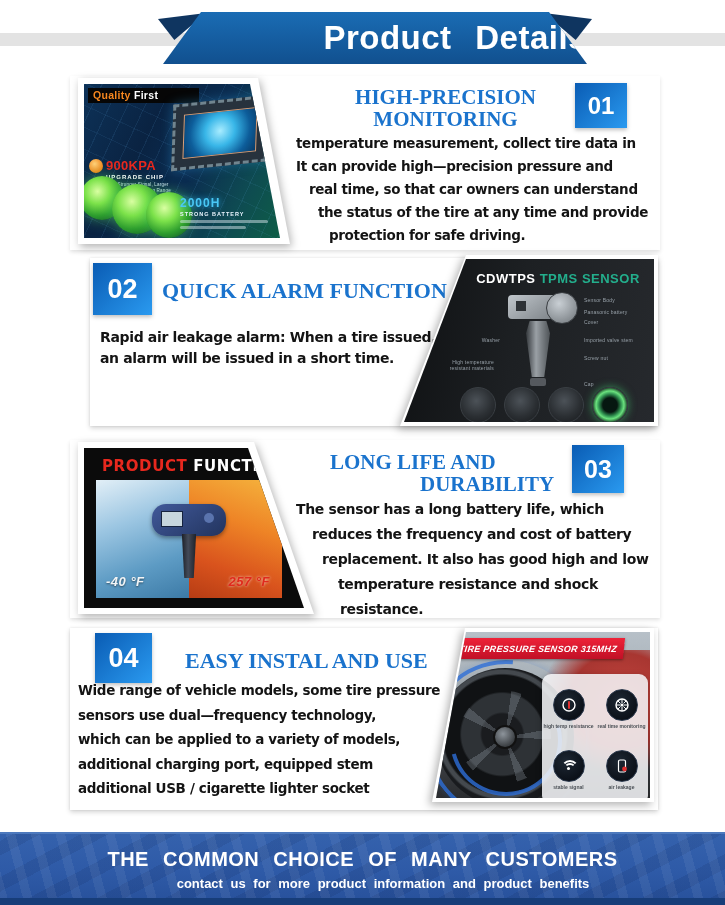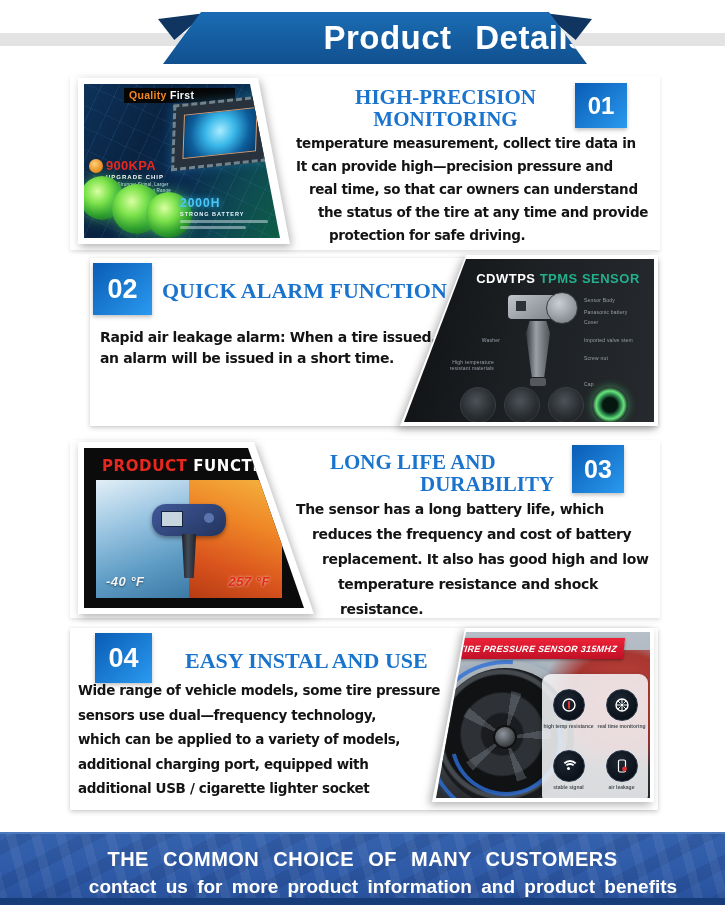--- a/index.html
+++ b/index.html
@@ -32,21 +32,21 @@
 
   
   .f1{width:212px;height:166px;clip-path:polygon(0 0,calc(100% - 32px) 0,100% 100%,0 100%);}
   .f1 .img{left:6px;top:6px;right:10px;bottom:6px;
     clip-path:polygon(0 0,calc(100% - 30px) 0,100% 100%,0 100%);
     background:
       repeating-linear-gradient(115deg,rgba(96,176,236,0.10) 0 1px,transparent 1px 16px),
       repeating-linear-gradient(25deg,rgba(96,176,236,0.08) 0 1px,transparent 1px 20px),
       linear-gradient(118deg,#0d3258 0%,#0a2342 32%,#0b2c50 55%,#0e4a52 78%,#0e5e46 100%);}
   .quality-strip{position:absolute;left:4px;top:4px;width:106px;height:15px;background:#060606;
-    font-size:10.5px;font-weight:bold;line-height:15px;padding-left:5px;letter-spacing:.3px;margin-left:36px;}
+    font-size:10.5px;font-weight:bold;line-height:15px;padding-left:5px;letter-spacing:.3px;}
   .chip{position:absolute;left:88px;top:16px;width:90px;height:60px;transform:rotate(-6deg) skewX(-8deg);
     background:#27323d;border:3px dashed #71858f;box-shadow:0 0 12px rgba(40,140,200,.45);}
   .chip-core{position:absolute;inset:8px;border:1px solid #d8a07a;
     background:radial-gradient(circle at 50% 45%,#a8ecff 0%,#38b6e8 35%,#0d5d9a 70%,#083a66 100%);}
   .chip-info{position:absolute;left:5px;top:74px;width:120px;}
   .chip-row{display:flex;align-items:center;}
   .chip-dot{width:14px;height:14px;border-radius:50%;margin-right:3px;
     background:radial-gradient(circle at 40% 35%,#ffd27a,#f08419 70%,#b35a0d);}
   .chip-val{color:#e8281e;font-size:13px;font-weight:bold;letter-spacing:.3px;}
   .chip-sub{color:#fff;font-size:6px;font-weight:bold;letter-spacing:1px;margin:1px 0 2px 17px;}
@@ -137,21 +137,21 @@
   
   .footer{position:absolute;left:0;top:832px;width:725px;height:73px;
     background:
       repeating-linear-gradient(75deg,rgba(255,255,255,0.06) 0 9px,rgba(255,255,255,0) 9px 24px),
       repeating-linear-gradient(-28deg,rgba(6,20,60,0.10) 0 13px,rgba(6,20,60,0) 13px 32px),
       linear-gradient(180deg,#3562ad 0%,#2e5aa7 55%,#27509a 100%);
     box-shadow:inset 0 2px 0 #4d79bd;}
   .footer-title{position:absolute;left:0;right:0;top:16px;text-align:center;color:#fff;
     font-size:20px;font-weight:bold;letter-spacing:.5px;word-spacing:8px;}
   .footer-sub{position:absolute;left:0;right:0;top:44px;text-align:center;color:#fff;
-    font-size:19px;font-weight:bold;word-spacing:4px;margin-left:41px;}
+    font-size:13px;font-weight:bold;word-spacing:4px;margin-left:41px;}
   .footer-strip{position:absolute;left:0;bottom:0;width:100%;height:7px;background:#173d79;}
 
   
   .s1-body div:nth-child(3){margin-left:13px;}
   .s1-body div:nth-child(4){margin-left:22px;}
   .s1-body div:nth-child(5){margin-left:33px;}
   .s3-body div:nth-child(2){margin-left:16px;}
   .s3-body div:nth-child(3){margin-left:26px;}
   .s3-body div:nth-child(4){margin-left:42px;}
   .s3-body div:nth-child(5){margin-left:44px;}
@@ -291,21 +291,21 @@
     <div>resistance.</div>
   </div>
 
   <div class="card" style="left:70px;top:628px;width:588px;height:182px;"></div>
   <div class="badge" style="left:95px;top:633px;width:57px;height:50px;font-size:27px;">04</div>
   <div class="serif-title" style="left:185px;top:648px;font-size:22px;">EASY INSTAL AND USE</div>
   <div class="body-text" style="left:78px;top:678px;width:392px;font-size:13.5px;line-height:24.5px;">
     <div>Wide range of vehicle models, some tire pressure</div>
     <div>sensors use dual—frequency technology,</div>
     <div>which can be applied to a variety of models,</div>
-    <div>additional charging port, equipped with</div>
+    <div>additional charging port, equipped stem</div>
     <div>additional USB / cigarette lighter socket</div>
   </div>
 
   <div class="frame-wrap" style="left:432px;top:628px;filter:drop-shadow(-3px 3px 4px rgba(0,0,0,0.30));">
     <div class="frame f4">
       <div class="img">
         <div class="car-blob"></div>
         <div class="wheel">
           <div class="spokes"></div>
           <div class="hub"></div>

